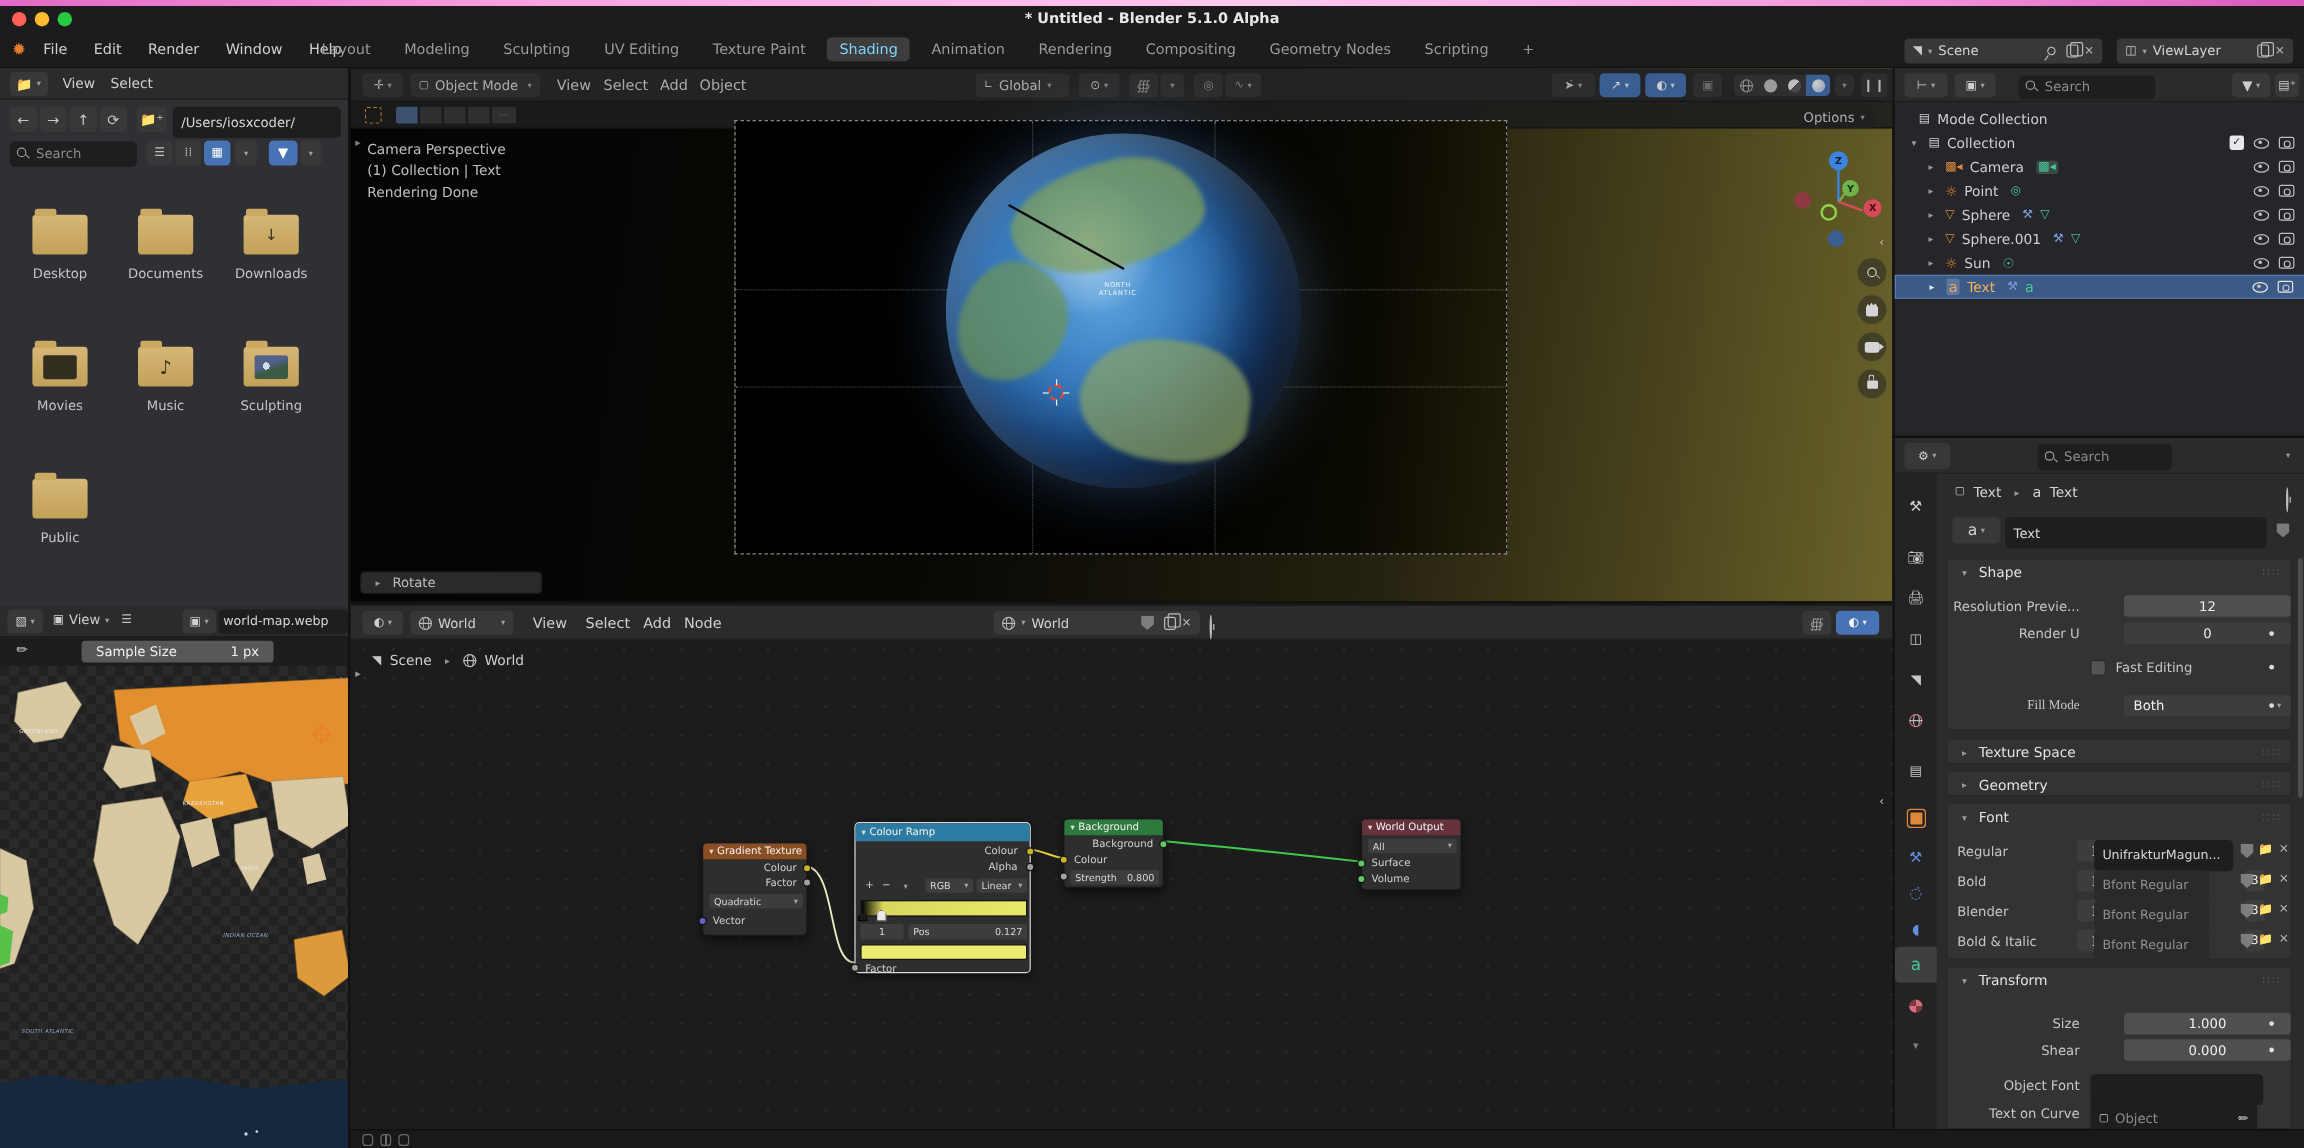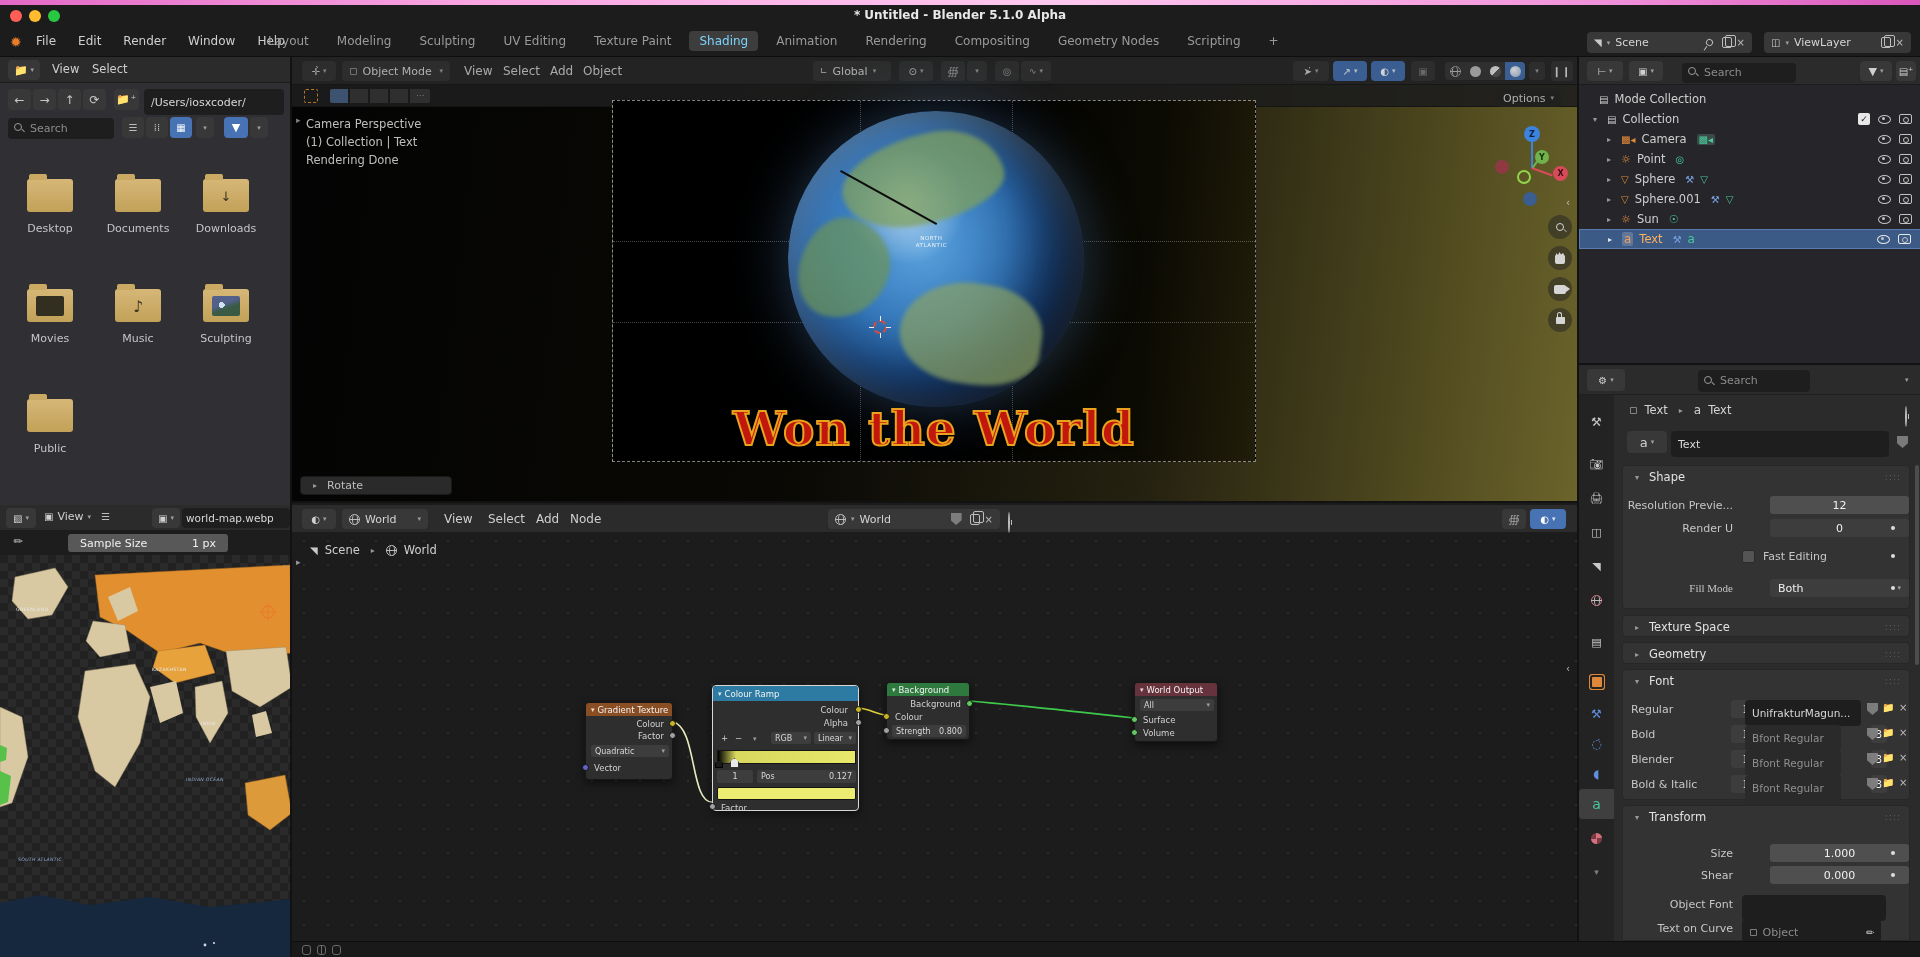--- a/index.html
+++ b/index.html
@@ -284,21 +284,20 @@
         <div style="position:absolute;left:40%;top:42%;color:#eef2f6;font-size:5.5px;letter-spacing:.6px;width:50px;text-align:center;line-height:7px;">NORTH ATLANTIC</div>
       </div>
 
       <div class="abs" style="left:260px;top:219px;width:14px;height:14px;border-radius:50%;border:2px dashed #d84a3e;">
         <span style="position:absolute;left:50%;top:-6px;width:1px;height:5px;background:#eee;"></span>
         <span style="position:absolute;left:50%;bottom:-6px;width:1px;height:5px;background:#eee;"></span>
         <span style="position:absolute;top:50%;left:-6px;height:1px;width:5px;background:#eee;"></span>
         <span style="position:absolute;top:50%;right:-6px;height:1px;width:5px;background:#eee;"></span>
       </div>
 
-      <div class="abs" style="left:0;top:300px;width:100%;text-align:center;font-family:'DejaVu Serif','Liberation Serif',serif;font-weight:bold;font-size:47px;color:#c2170d;-webkit-text-stroke:2px #e8a21c;text-shadow:0 2px 3px rgba(0,0,0,.8);letter-spacing:1px;">Won the World</div>
     </div>
 
     <div class="abs" style="left:1195px;top:65px;width:90px;height:90px;">
       <span style="position:absolute;left:42px;top:40px;width:2px;height:-28px;"></span>
       <span style="position:absolute;left:44px;top:18px;width:2px;height:28px;background:#3b83dd;"></span>
       <span style="position:absolute;left:45px;top:45px;width:22px;height:2px;background:#d84a5a;transform:rotate(20deg);transform-origin:0 0;"></span>
       <span style="position:absolute;left:45px;top:45px;width:14px;height:2px;background:#6fb34a;transform:rotate(-55deg);transform-origin:0 0;"></span>
       <span class="gball" style="left:37px;top:4px;width:16px;height:16px;background:#3b83dd;color:#0d2040;">Z</span>
       <span class="gball" style="left:48px;top:28px;width:14px;height:14px;background:#6fb34a;color:#15300d;">Y</span>
       <span class="gball" style="left:66px;top:44px;width:15px;height:15px;background:#d84a5a;color:#3a0d12;">X</span>

